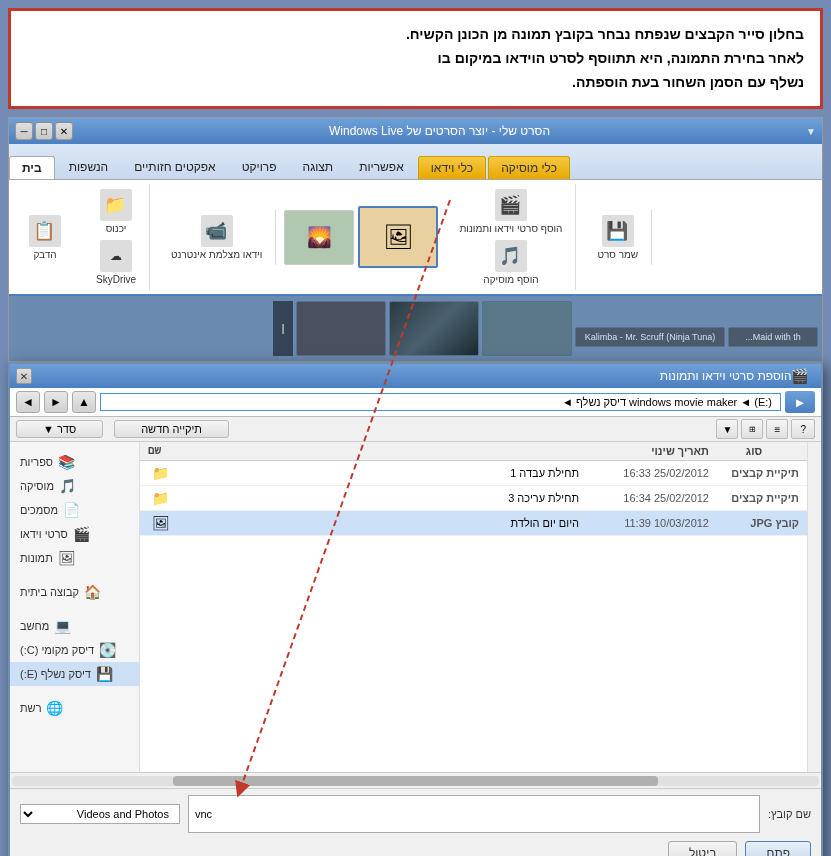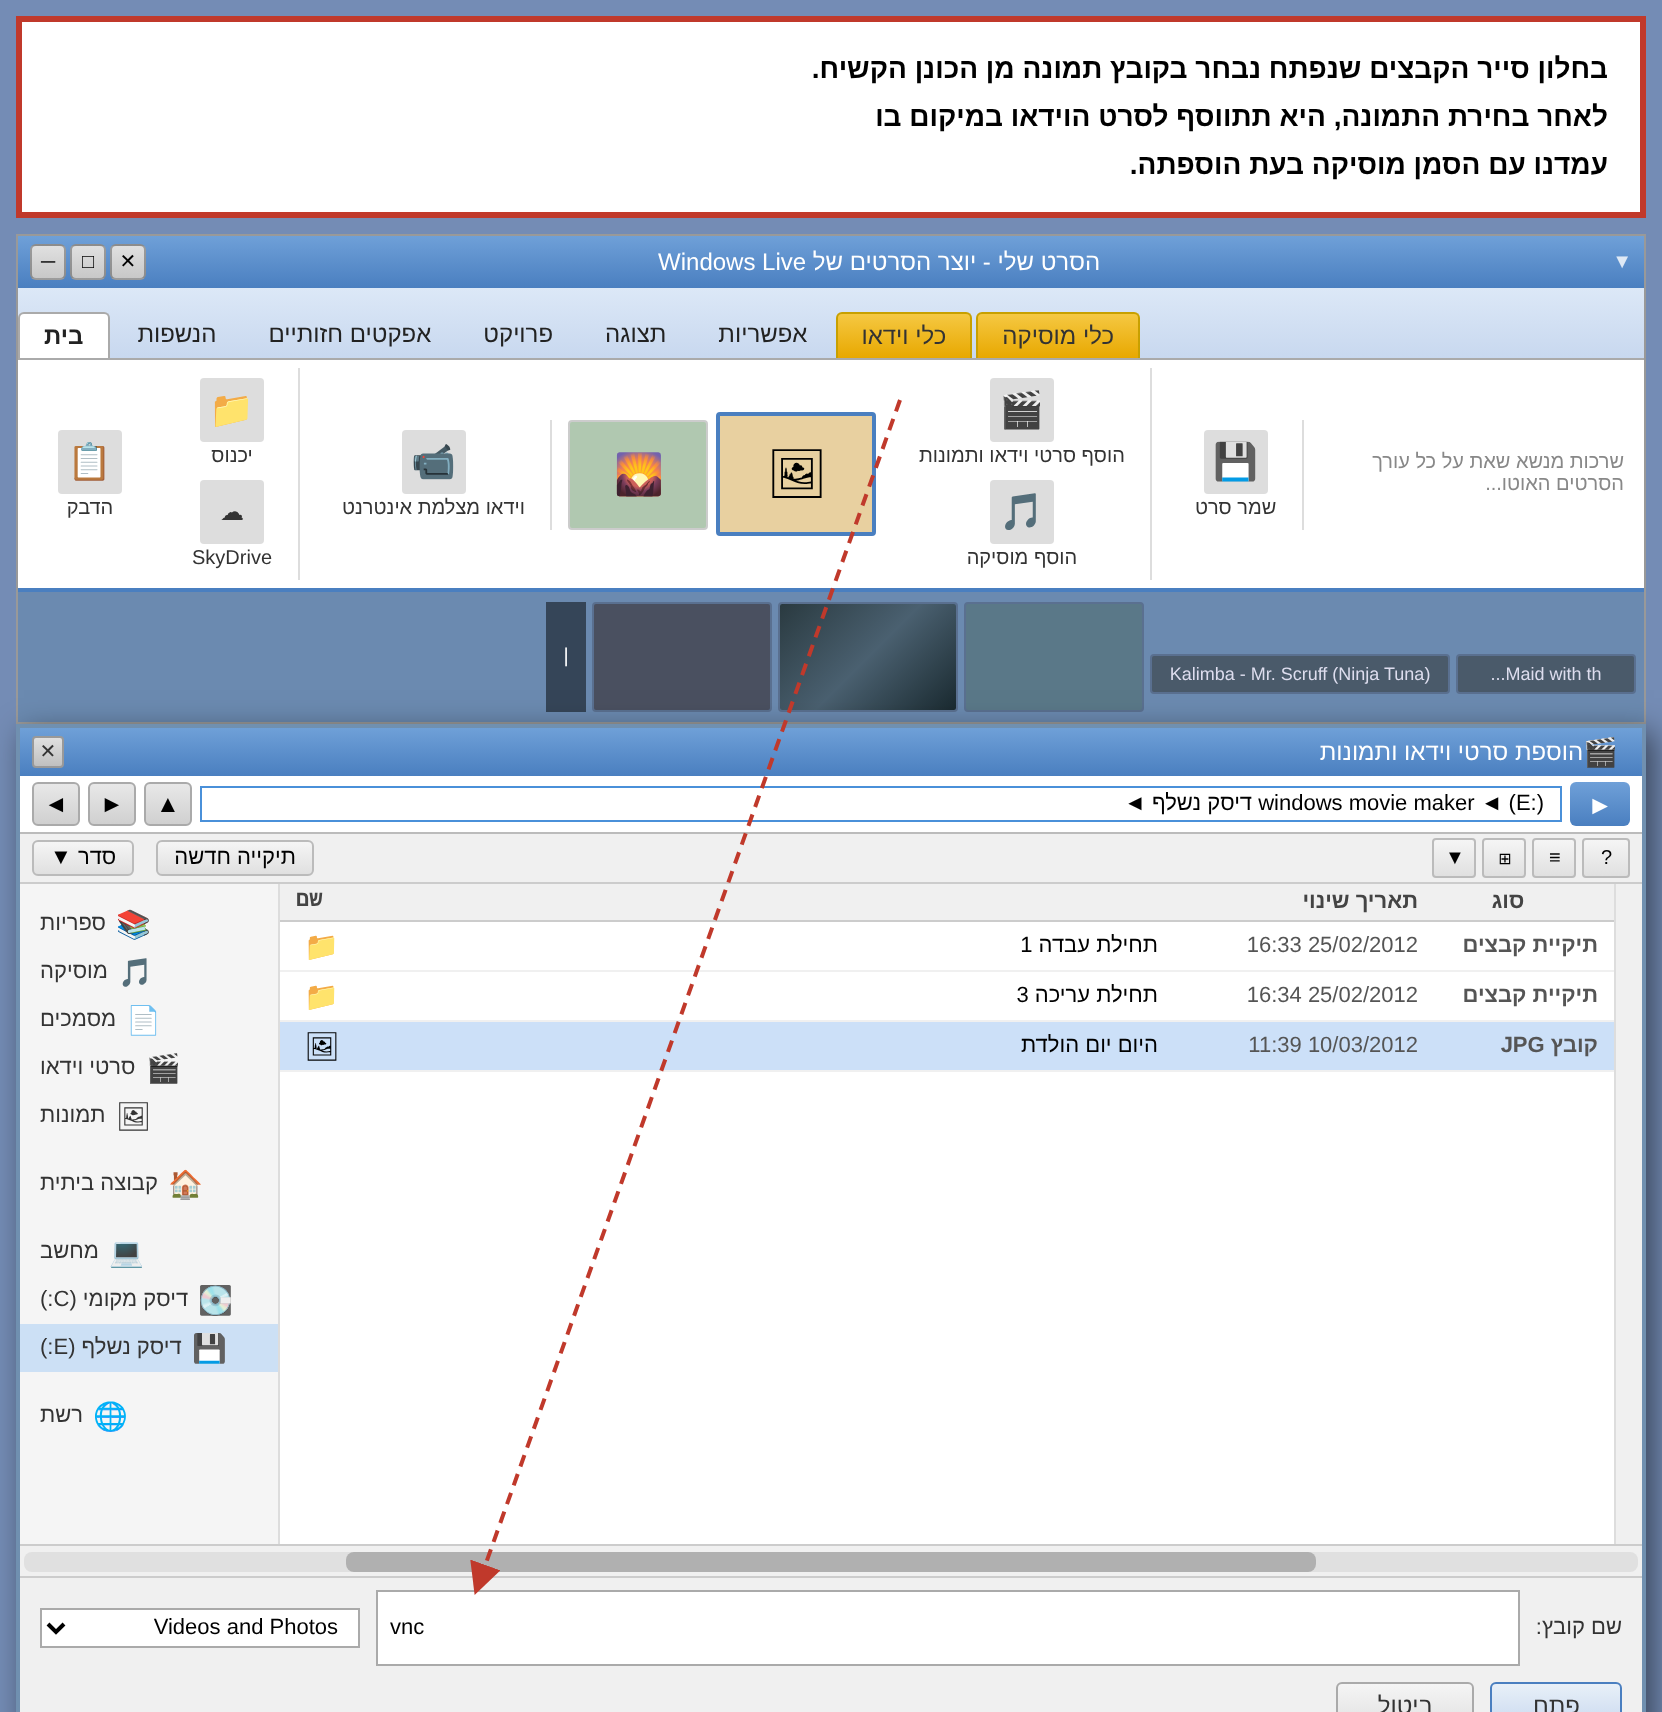--- a/index.html
+++ b/index.html
@@ -417,21 +417,21 @@
       border-radius: 2px;
       display: flex;
       align-items: center;
       justify-content: center;
       cursor: pointer;
       font-size: 10px;
     }
 
     .new-folder-btn {
       margin-right: auto;
-      padding: 2px 8px;
+      padding: 2px 26px;
       background: linear-gradient(to bottom, #f5f5f5, #e0e0e0);
       border: 1px solid #bbb;
       border-radius: 3px;
       font-size: 11px;
       cursor: pointer;
       direction: rtl;
     }
 
     
     .app-wrapper {
@@ -471,21 +471,21 @@
     }
   </style>
 </head>
 <body>
 
 <div class="app-wrapper" style="position:relative; width:831px; height:856px; overflow:hidden;">
 
   <div class="instruction-box">
     <div>בחלון סייר הקבצים שנפתח נבחר בקובץ תמונה מן הכונן הקשיח.</div>
     <div>לאחר בחירת התמונה, היא תתווסף לסרט הוידאו במיקום בו</div>
-    <div>עמדנו עם הסמן מוסיקה בעת הוספתה.</div>
+    <div>נשלף עם הסמן השחור בעת הוספתה.</div>
   </div>
 
   <div class="movie-maker-window">
 
     <div class="title-bar">
       <div class="title-bar-controls">
         <div class="title-btn">─</div>
         <div class="title-btn">□</div>
         <div class="title-btn">✕</div>
       </div>
@@ -554,23 +554,20 @@
         </div>
       </div>
 
       <div class="ribbon-group">
         <div class="ribbon-btn" style="direction:rtl; font-size:10px;">
           <div class="ribbon-icon">💾</div>
           <span>שמר
 סרט</span>
         </div>
       </div>
-      <div style="flex:1; text-align:right; padding:4px; font-size:10px; color:#888; direction:rtl;">
-        שרכות מנשא שאת על כל עורך הסרטים האוטו...
-      </div>
     </div>
 
     <div class="storyboard-area">
       <div class="story-item audio" style="font-size:9px; padding:2px; text-align:right;">
         <span>Maid with th...</span>
       </div>
       <div class="story-item audio" style="font-size:9px; padding:2px; text-align:right; width:150px;">
         <span>Kalimba - Mr. Scruff (Ninja Tuna)</span>
       </div>
       <div class="story-item" style="background:#5a7888;"></div>

